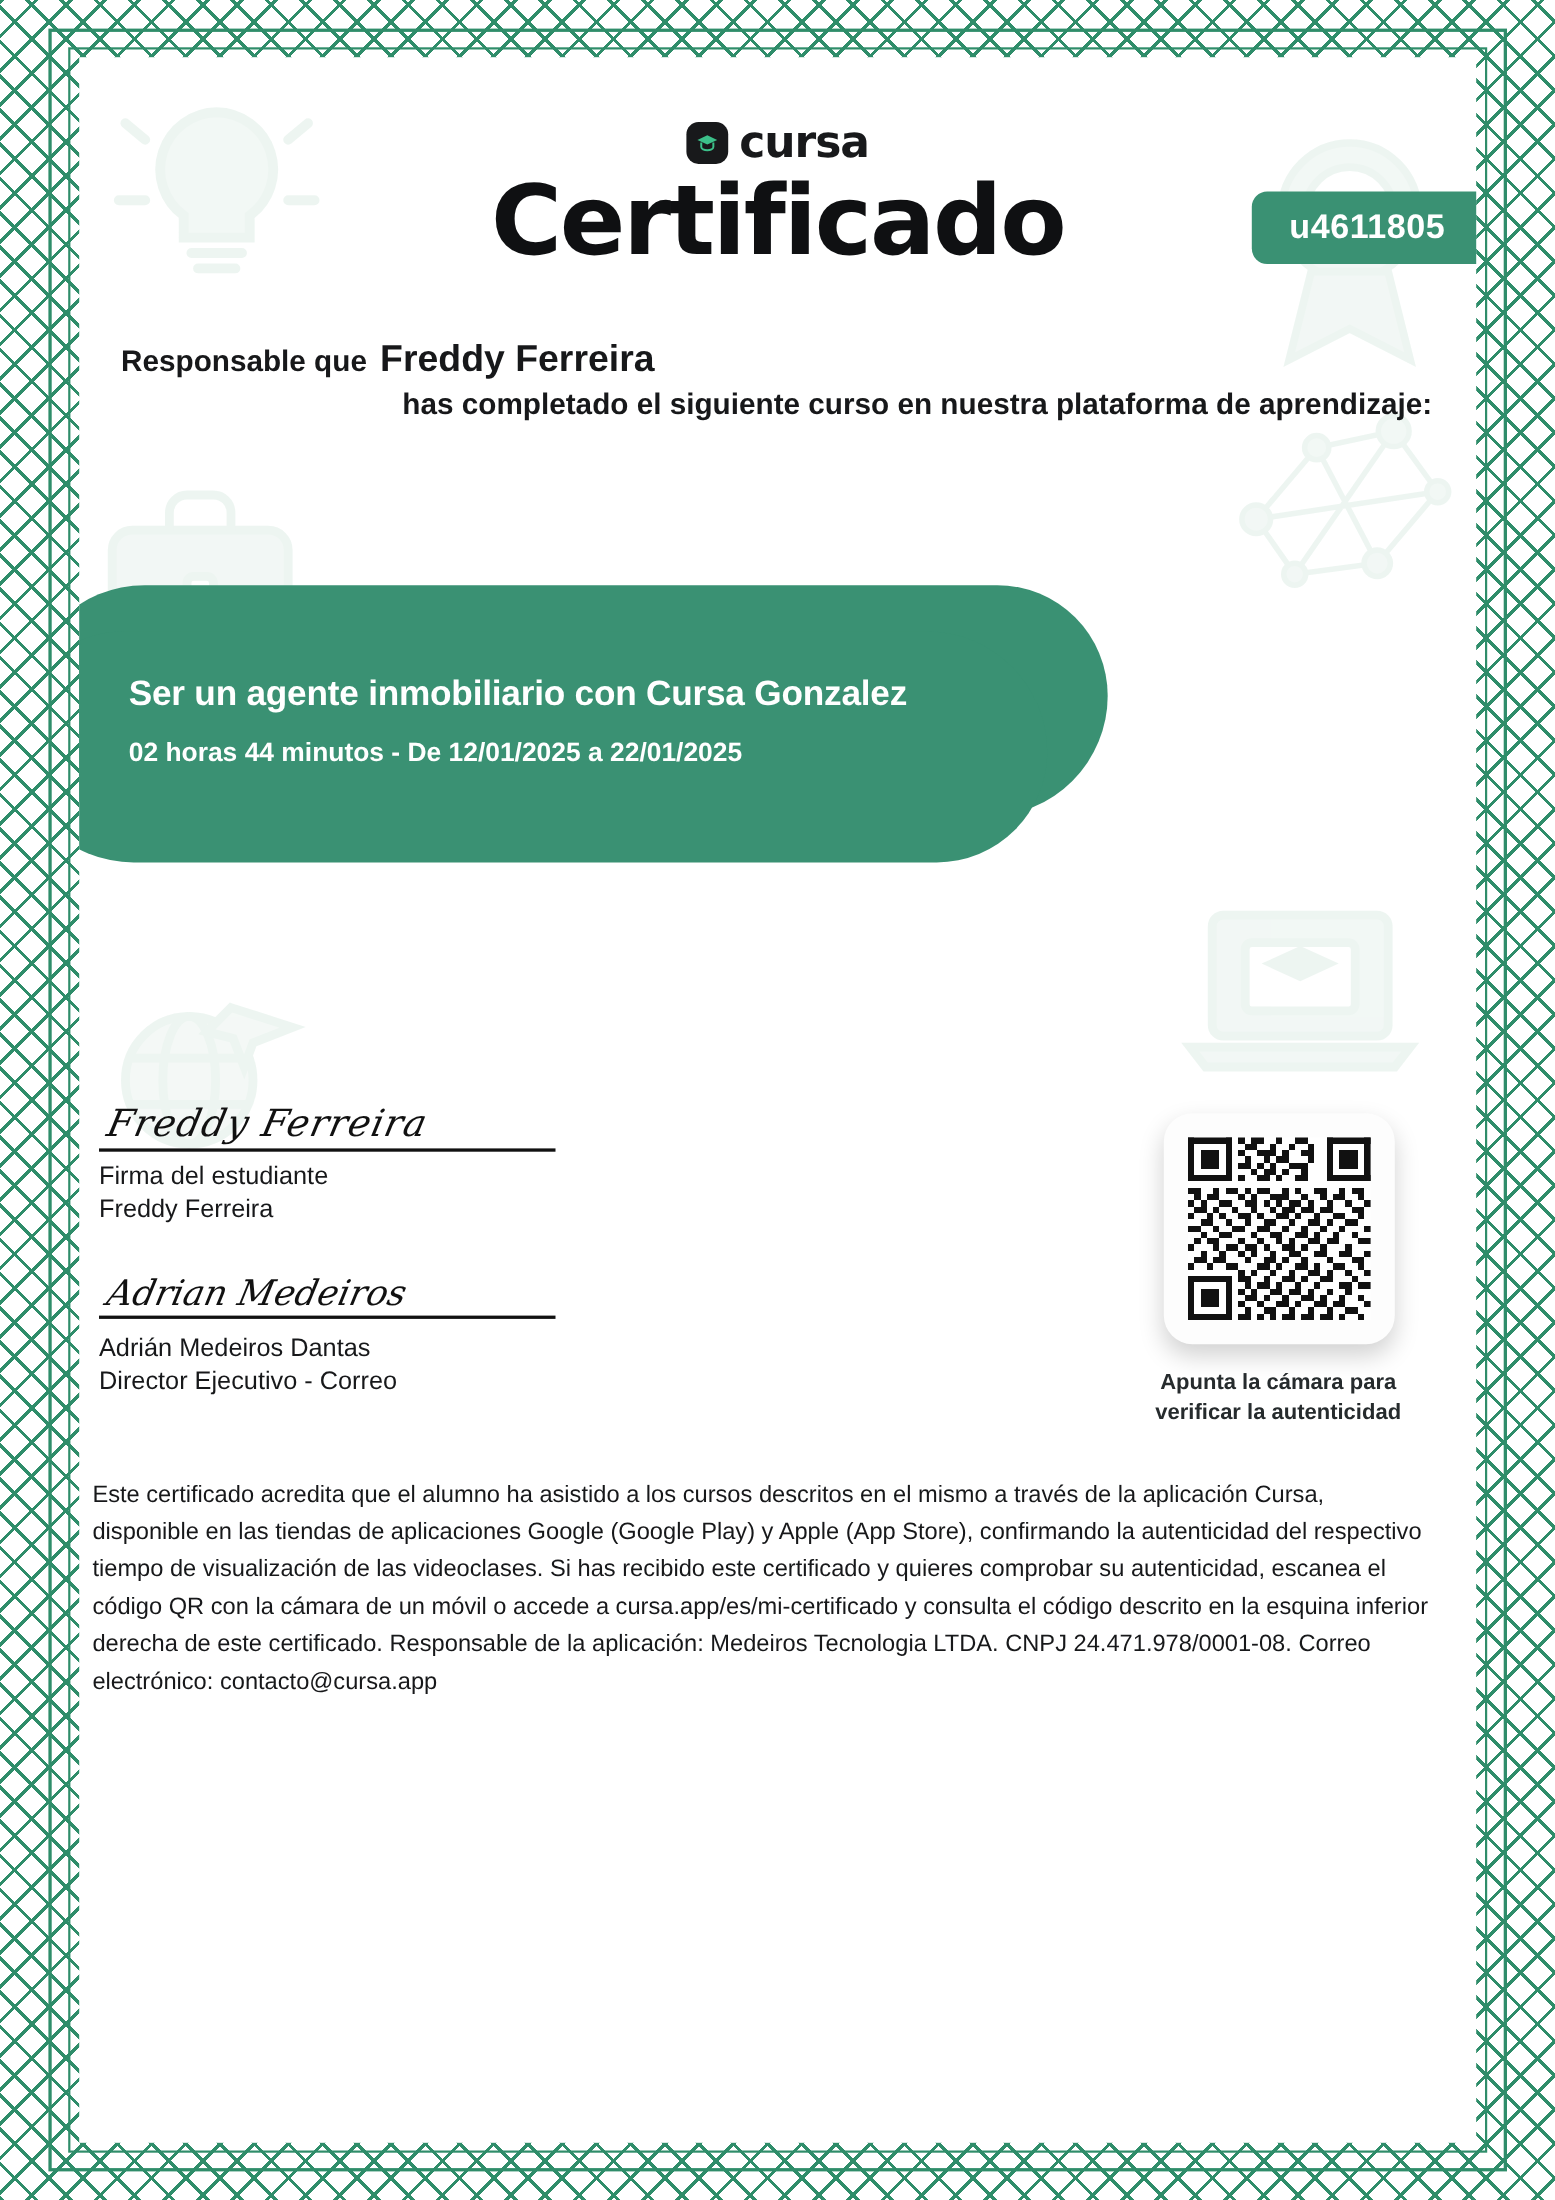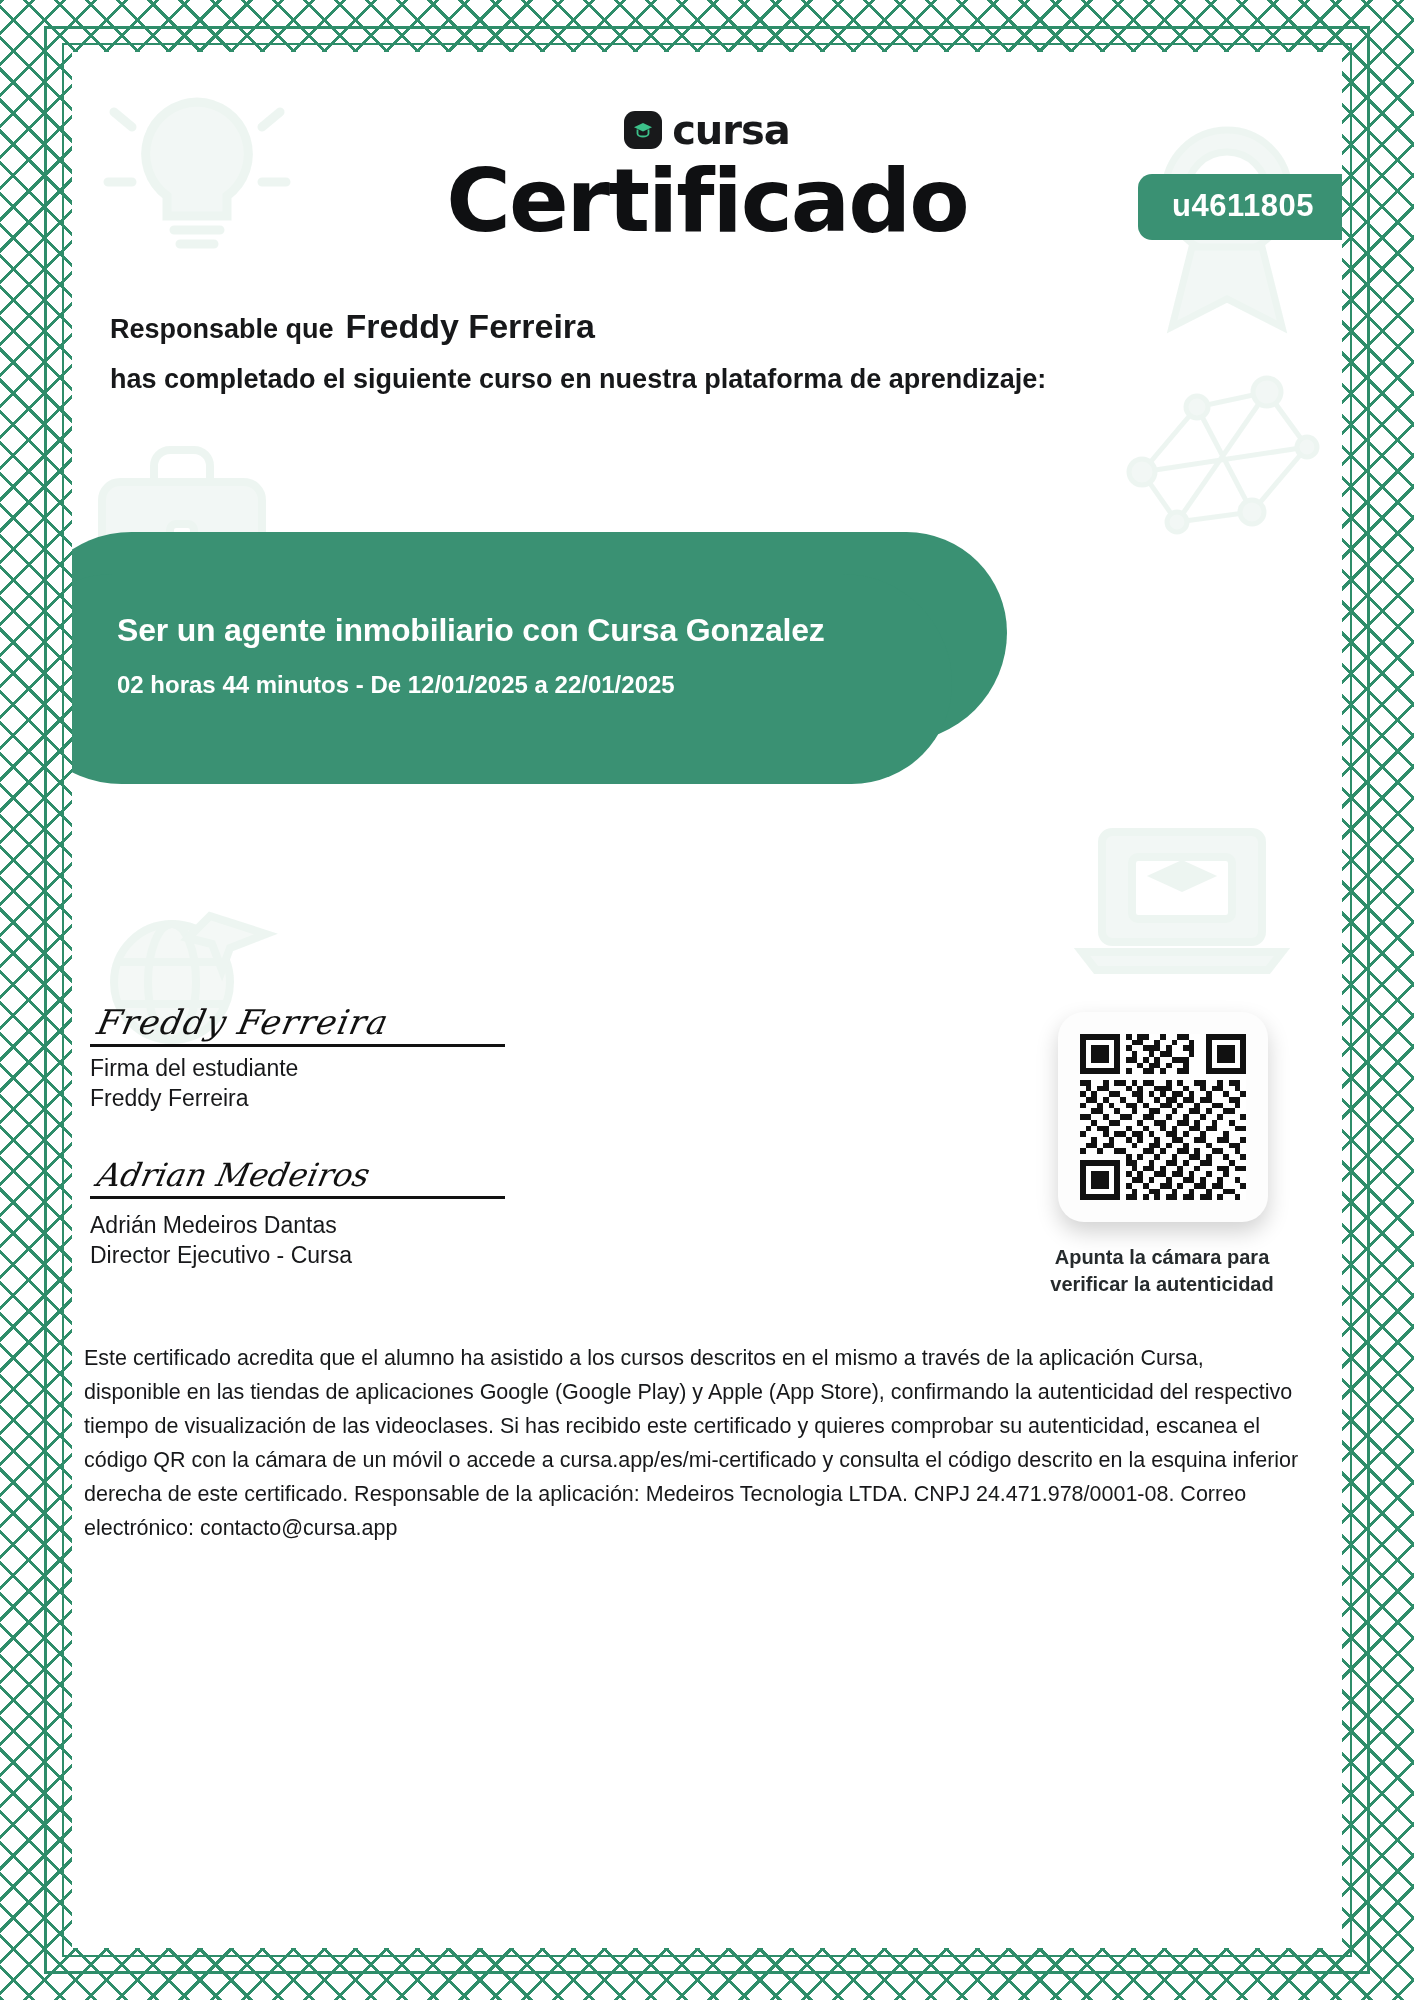--- a/index.html
+++ b/index.html
@@ -126,24 +126,25 @@
     font-size: 27px;
     font-weight: 700;
     color: #17181a;
   }
   .student-name {
     font-size: 34px;
     font-weight: 700;
     color: #17181a;
   }
   .certify-line2 {
-    margin-top: 18px;
+    margin-top: 6px;
     font-size: 27px;
     font-weight: 700;
     color: #17181a;
+    text-align: right;
   }
 
   
   .banner {
     position: absolute;
     top: 480px;
     left: -60px;
     width: 1010px;
     height: 260px;
   }
@@ -371,21 +372,21 @@
           <div>Firma del estudiante</div>
           <div>Freddy Ferreira</div>
         </div>
       </div>
 
       <div class="sig-block-2">
         <div class="sig-script second">Adrian Medeiros</div>
         <div class="sig-rule"></div>
         <div class="sig-label">
           <div>Adrián Medeiros Dantas</div>
-          <div>Director Ejecutivo - Cursa</div>
+          <div>Director Ejecutivo - Correo</div>
         </div>
       </div>
     </div>
 
     <div class="qr-card">
       <svg class="qr-img" viewBox="0 0 29 29" shape-rendering="crispEdges">
         <rect width="29" height="29" fill="#ffffff"></rect>
         <g fill="#111111">
           <rect x="0" y="0" width="7" height="1"></rect>
             <rect x="0" y="6" width="7" height="1"></rect>

